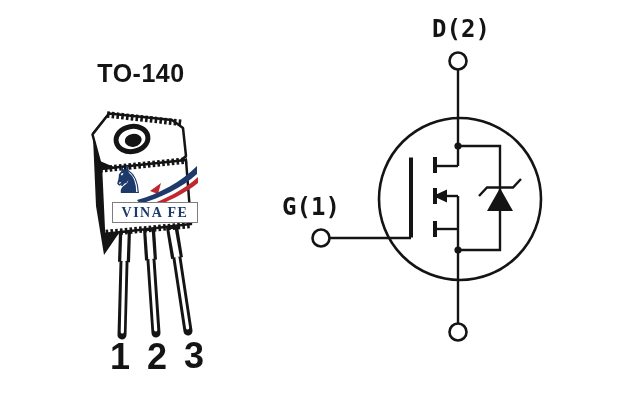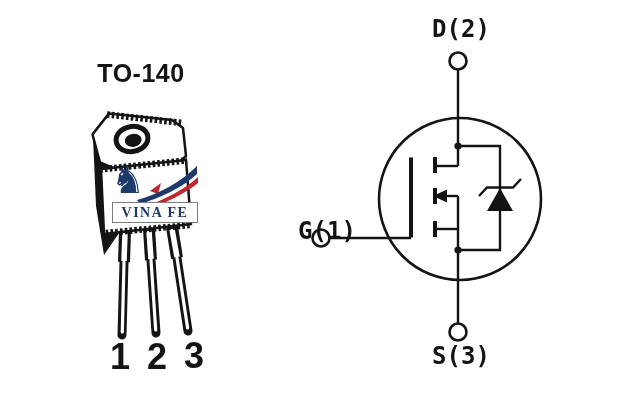--- a/index.html
+++ b/index.html
@@ -118,15 +118,14 @@
     <span>VINA FE</span>
   </div>
 
   <div class="lbl title" style="left:141px; top:73px;">TO-140</div>
 
   <div class="lbl pin-num" style="left:120px; top:357px;">1</div>
   <div class="lbl pin-num" style="left:157px; top:357px;">2</div>
   <div class="lbl pin-num" style="left:194px; top:356px;">3</div>
 
   <div class="lbl mono" style="left:461px; top:29px;">D(2)</div>
-  <div class="lbl mono" style="left:327px; top:207px;margin-top:24px;">G(1)</div>
-  <div class="lbl mono" style="left:461px; top:356px;">S(3)</div>
+  <div class="lbl mono" style="left:311px; top:207px;">G(1)</div>
 </div>
 
 </body></html>

